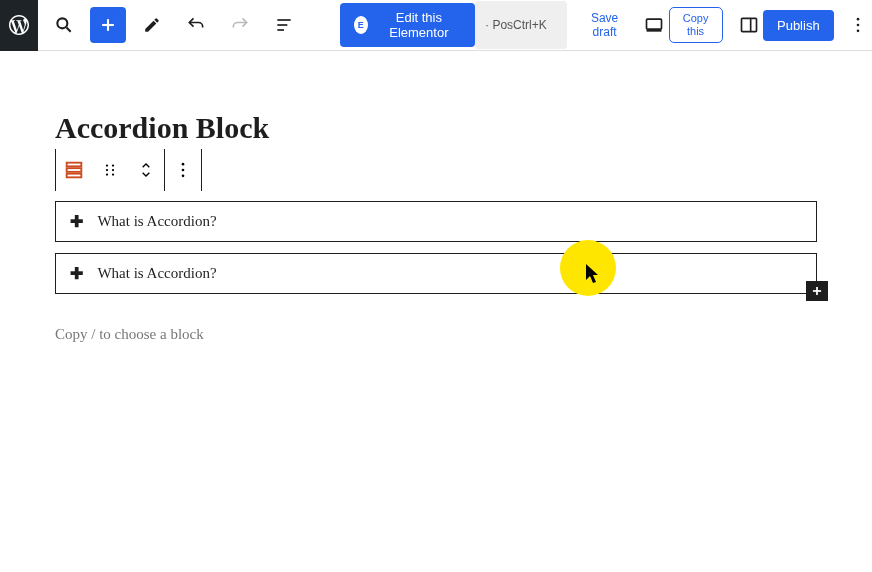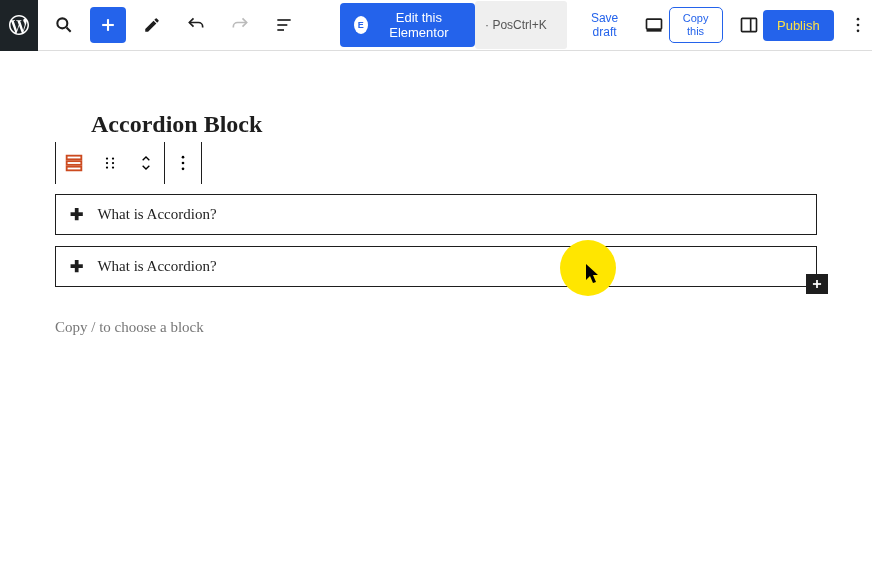--- a/index.html
+++ b/index.html
@@ -104,40 +104,39 @@
     font-size: 11px;
     line-height: 1.2;
     padding: 4px 8px;
     border-radius: 5px;
     cursor: pointer;
     text-align: center;
     margin-right: 12px;
   }
   .publish-btn {
     background: #2463eb;
-    color: #fde047;
+    color: #ffffff;
     border: none;
     border-radius: 4px;
     padding: 8px 14px;
     font-size: 13px;
     cursor: pointer;
     margin-right: 10px;
   }
 
   
   .editor {
     padding: 60px 55px 0 55px;
   }
   .page-title {
     font-family: Georgia, "Times New Roman", serif;
-    font-size: 24px;
+    font-size: 30px;
     font-weight: bold;
     color: #1e1e1e;
     margin-bottom: 4px;
-    margin-left: 36px;
   }
 
   
   .block-toolbar {
     display: inline-flex;
     margin-bottom: 10px;
   }
   .block-toolbar-group {
     border: 1px solid #1e1e1e;
     display: flex;

